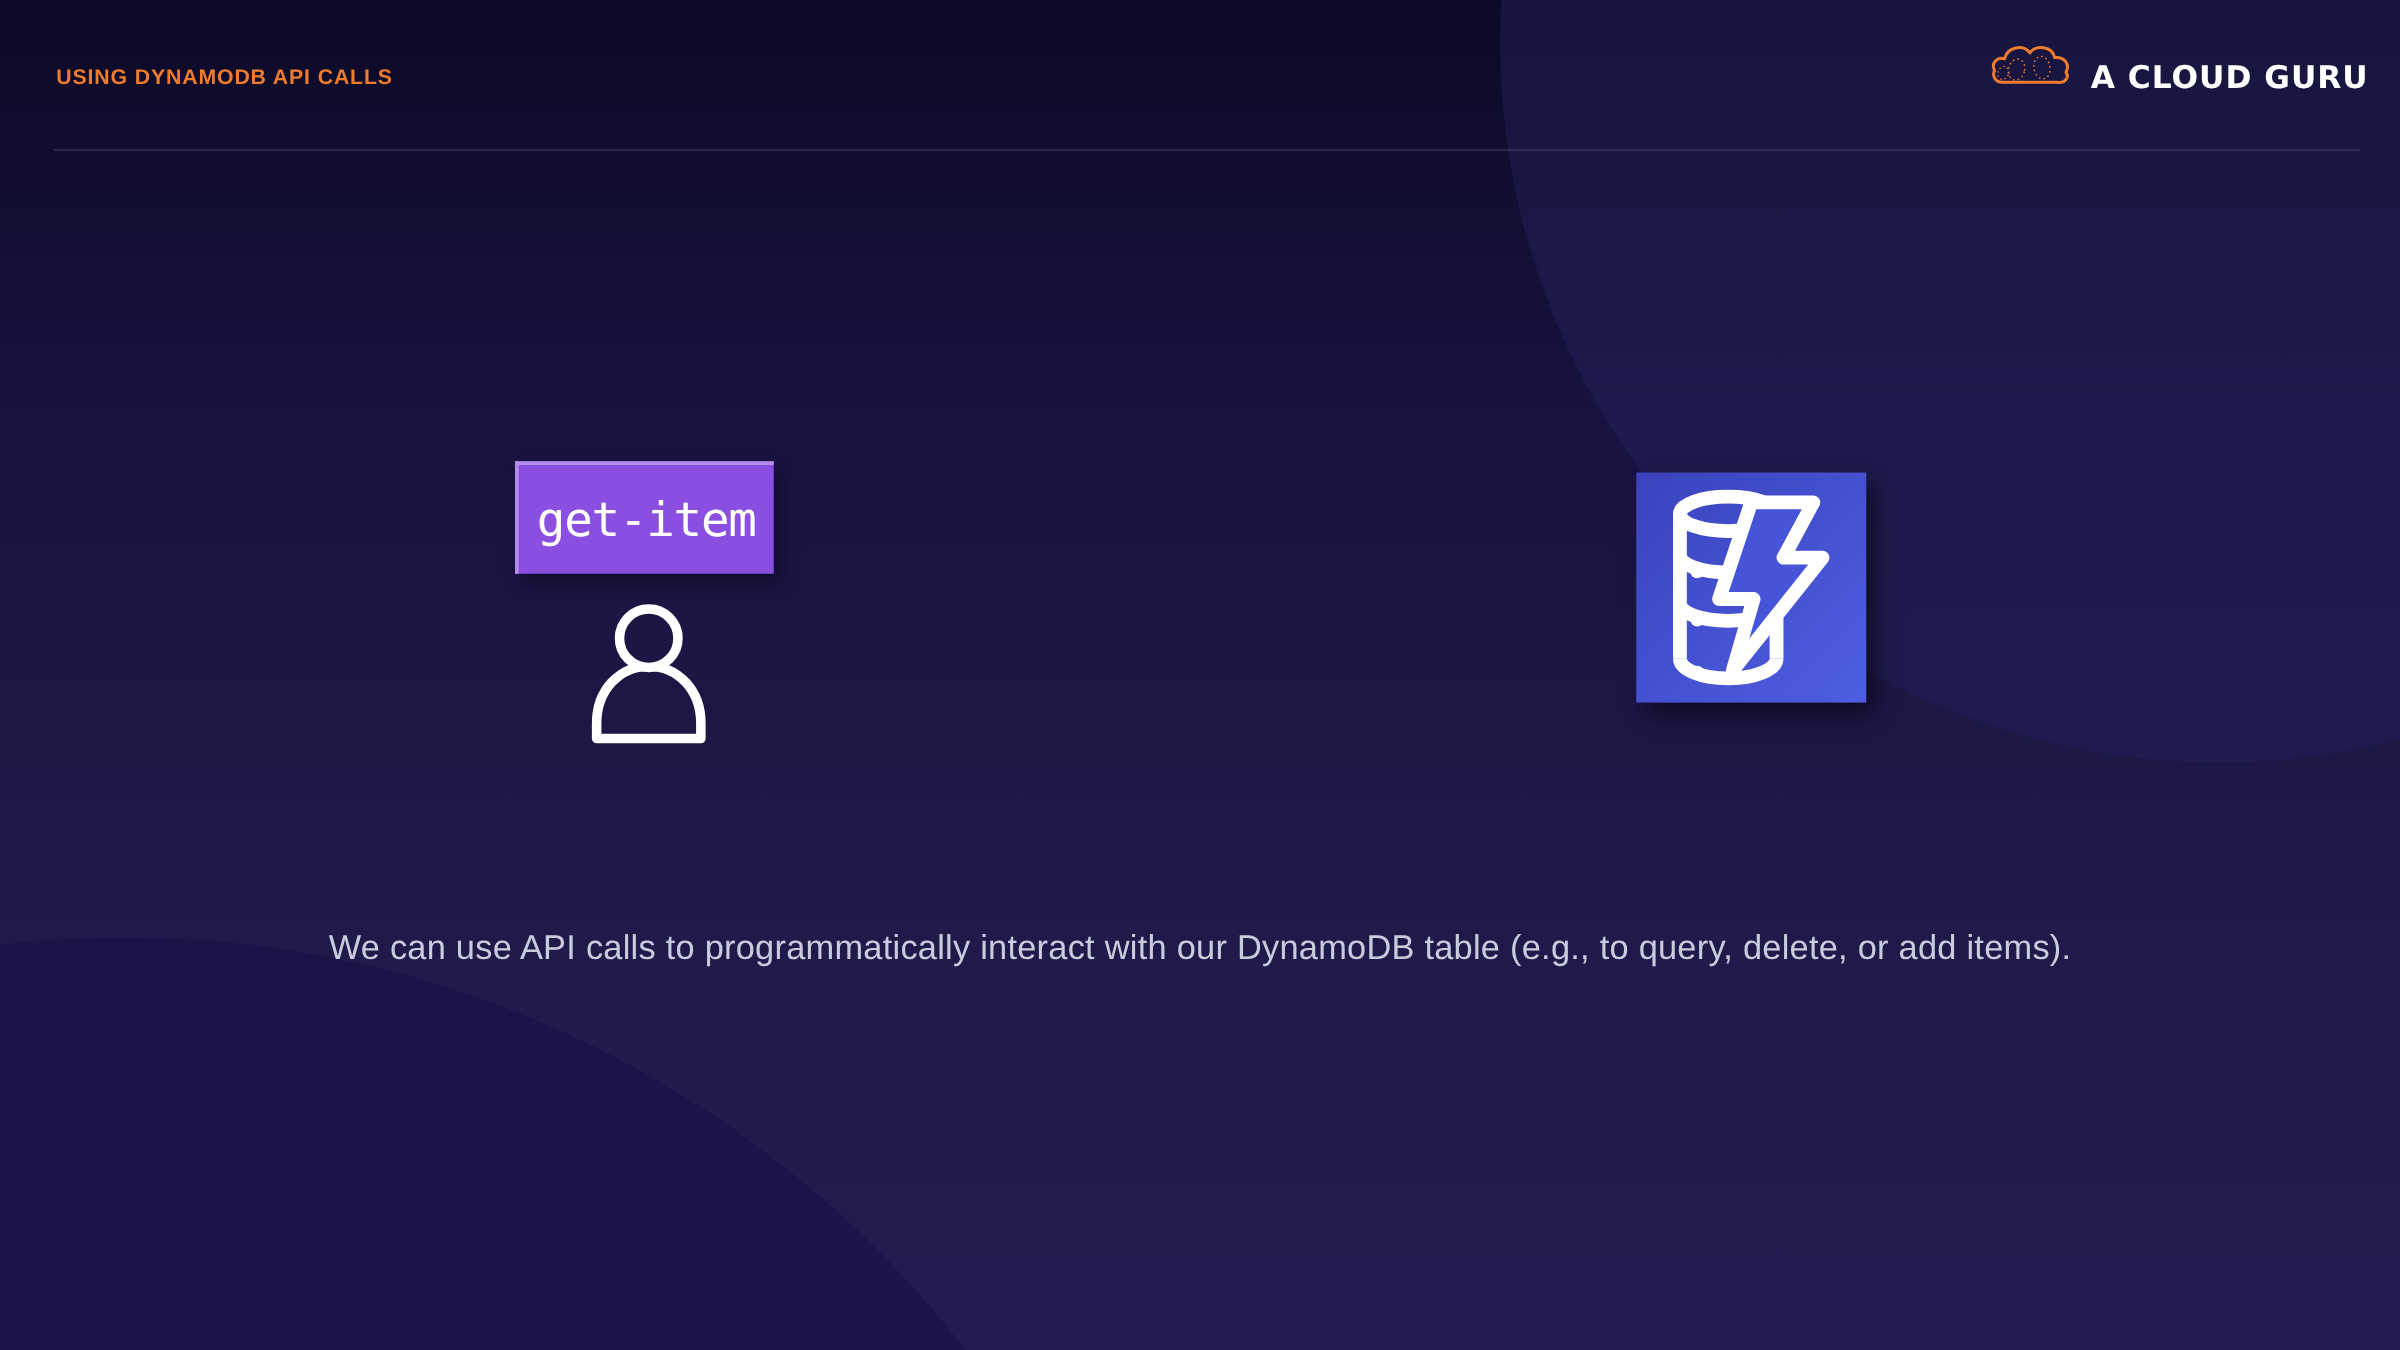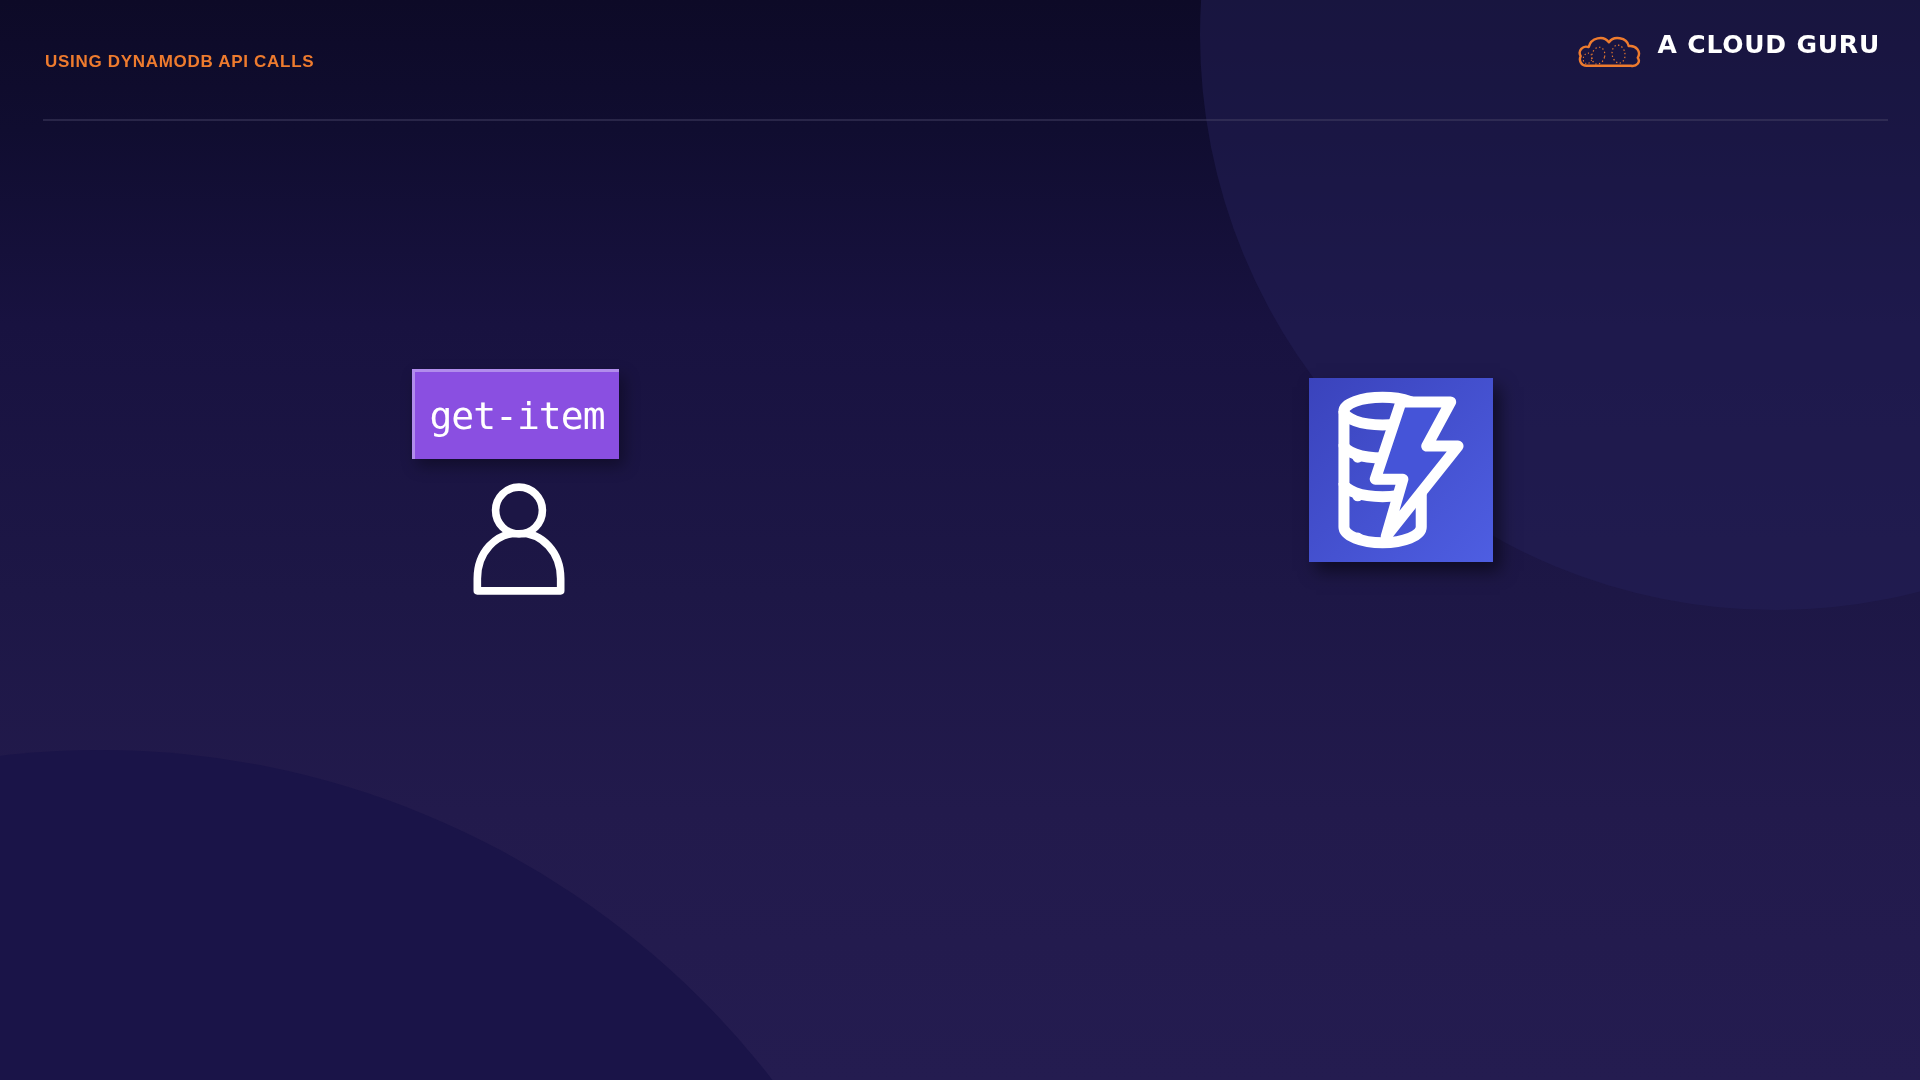--- a/index.html
+++ b/index.html
@@ -59,23 +59,23 @@
     position: absolute;
     left: 43px; right: 32px; top: 119px;
     height: 2px;
     background: var(--divider, #4a4468);
     opacity: 0.45;
   }
 
   
   .logo {
     position: absolute;
-    right: 40px; top: 30px;
+    right: 25px; top: 30px;
     display: flex;
-    align-items: flex-start;
+    align-items: flex-end;
     gap: 16px;
   }
   .logo-cloud { width: 64px; height: 46px; }
   .logo-text {
     font-family: "DejaVu Sans", "Liberation Sans", sans-serif;
     font-size: 25px;
     font-weight: 800;
     letter-spacing: 0.8px;
     color: #ffffff;
     white-space: nowrap;
@@ -178,15 +178,16 @@
       <path d="M19 81 A21 8.5 0 0 0 61 81" stroke="#ffffff" stroke-width="6"></path>
       <circle cx="26.5" cy="43" r="3" fill="#ffffff"></circle>
       <circle cx="26.5" cy="64" r="3" fill="#ffffff"></circle>
       <circle cx="26.5" cy="87" r="3" fill="#ffffff"></circle>
 
       <path d="M50 13 L77 13 L64 37 L81 37 L42 86 L51 55 L36 55 Z" fill="var(--bolt-fill, #4554D8)" stroke="#ffffff" stroke-width="6" stroke-linejoin="round"></path>
     </svg>
   </div>
 
   <div class="caption">
+    <div>We can use API calls to programmatically interact with our DynamoDB table (e.g., to query, delete, or add items).</div>
   </div>
 
 </div>
 
 </body></html>

